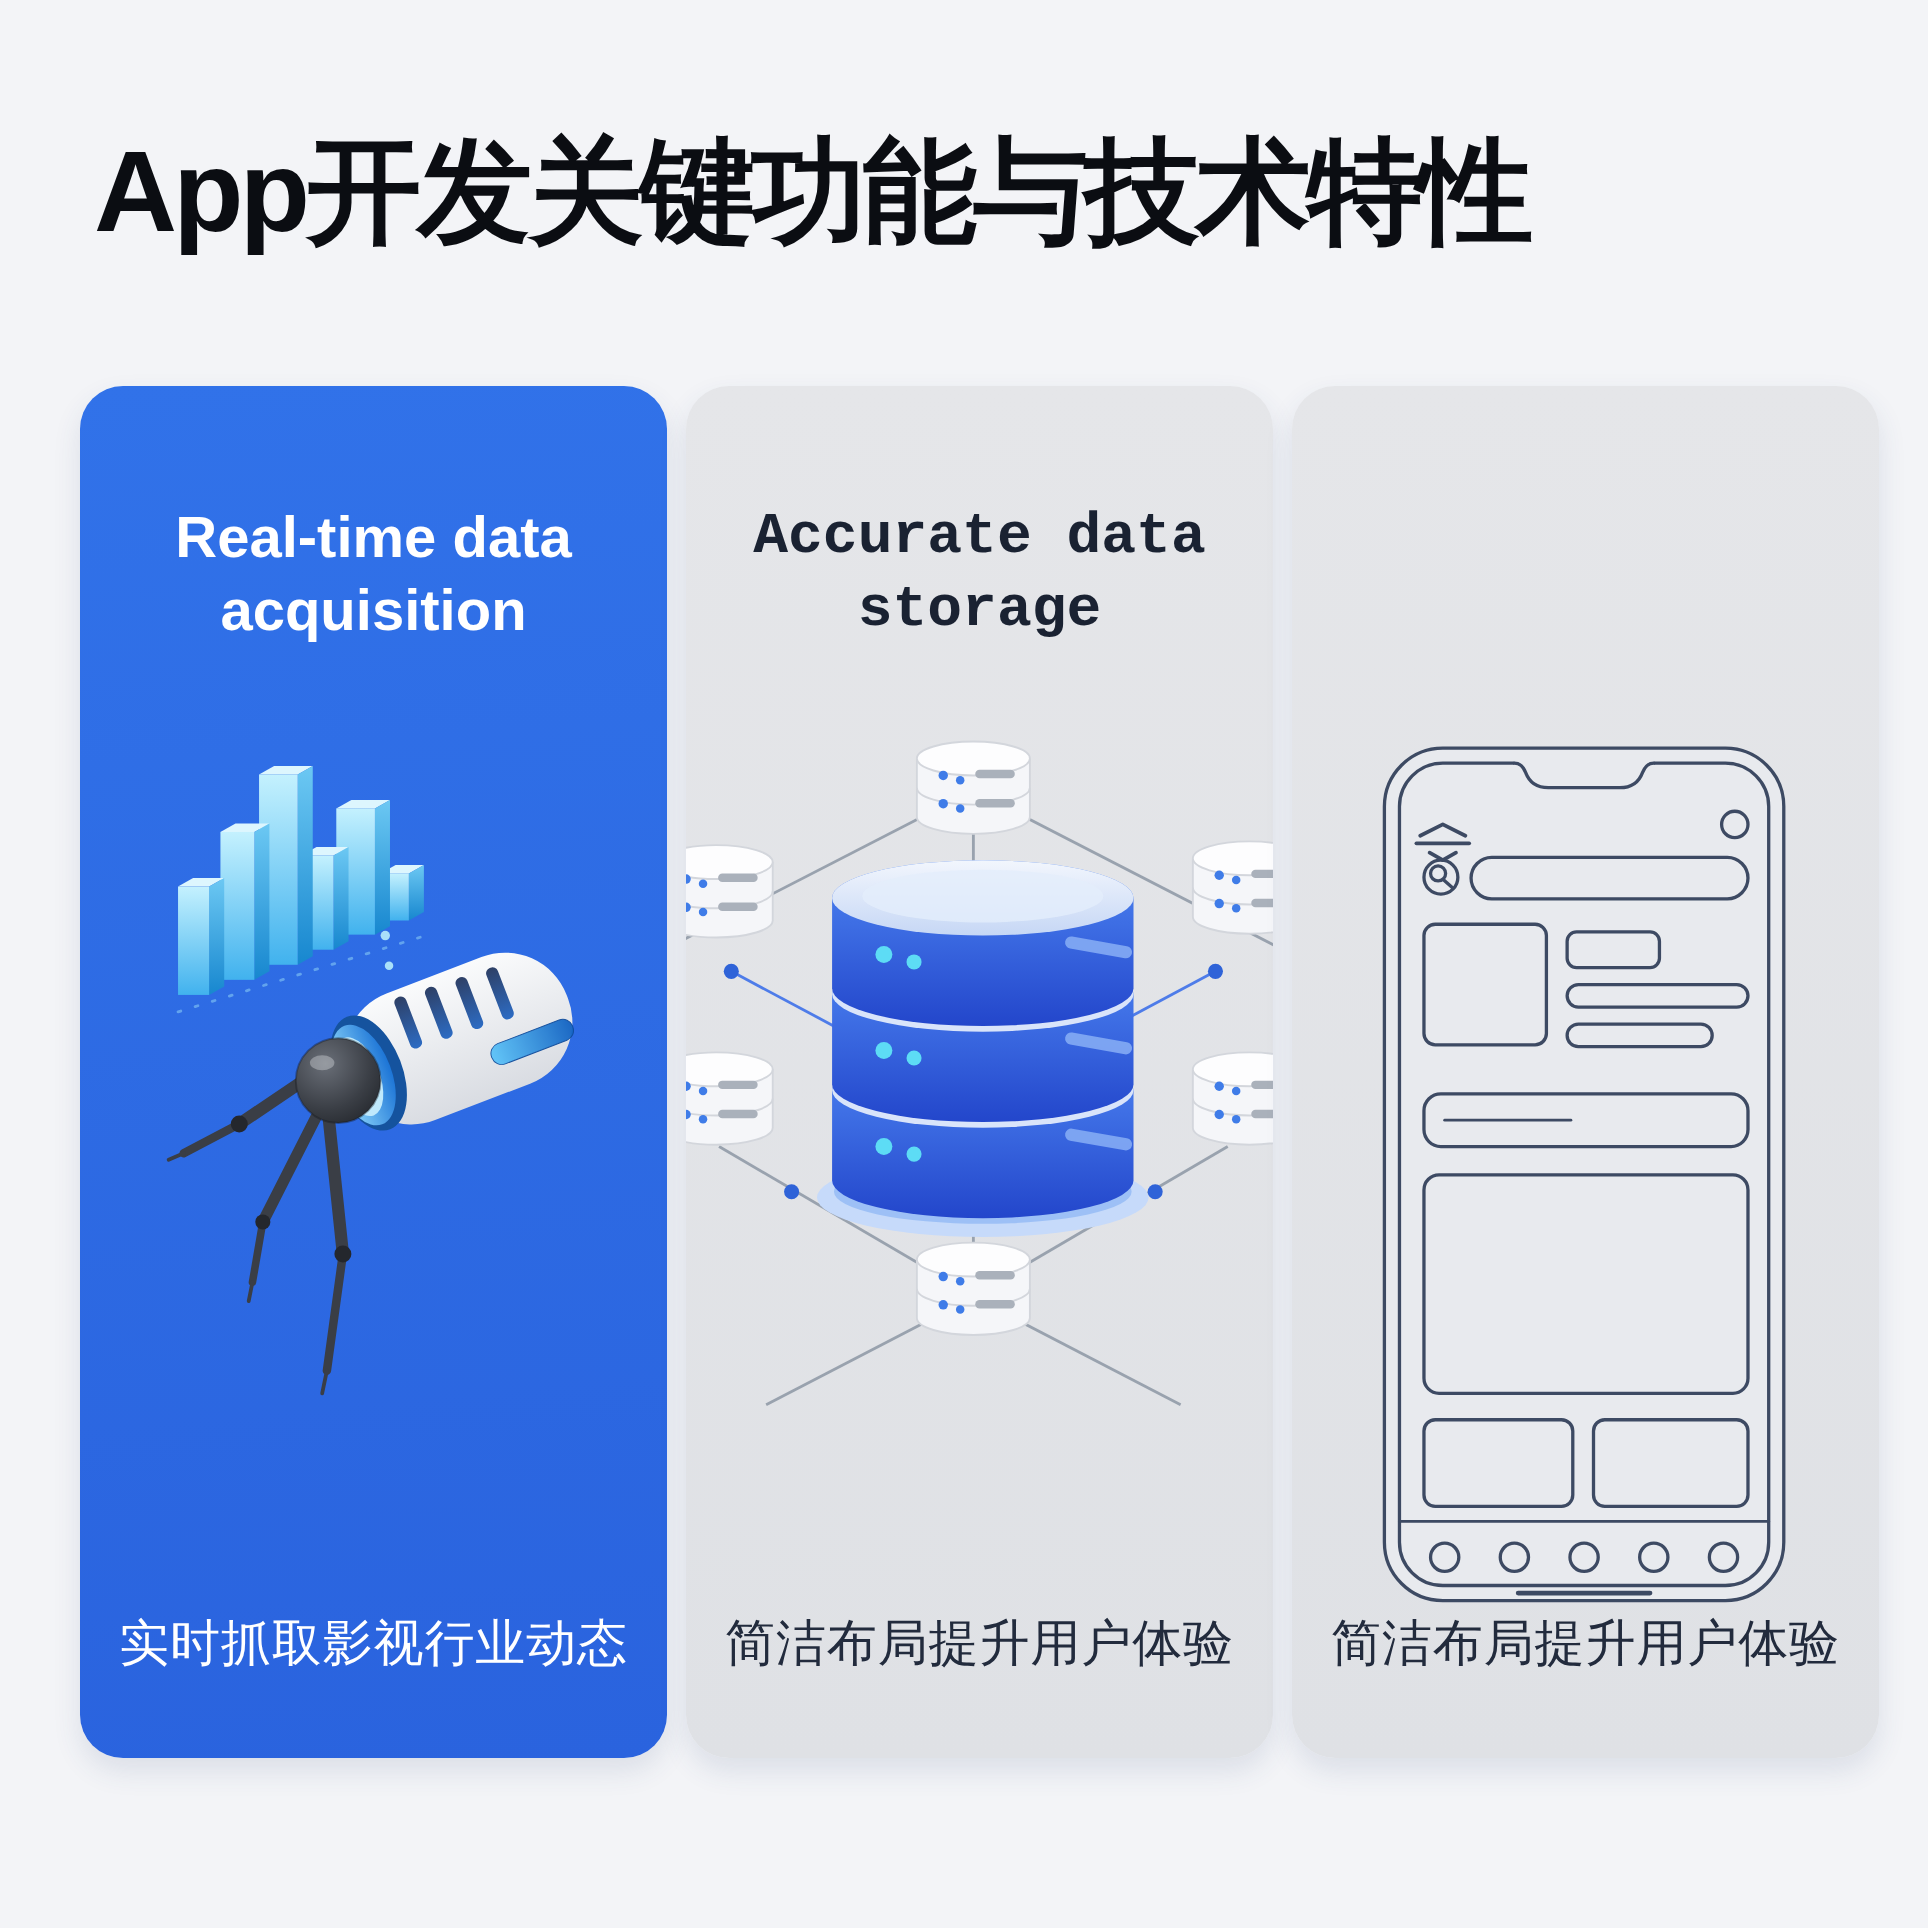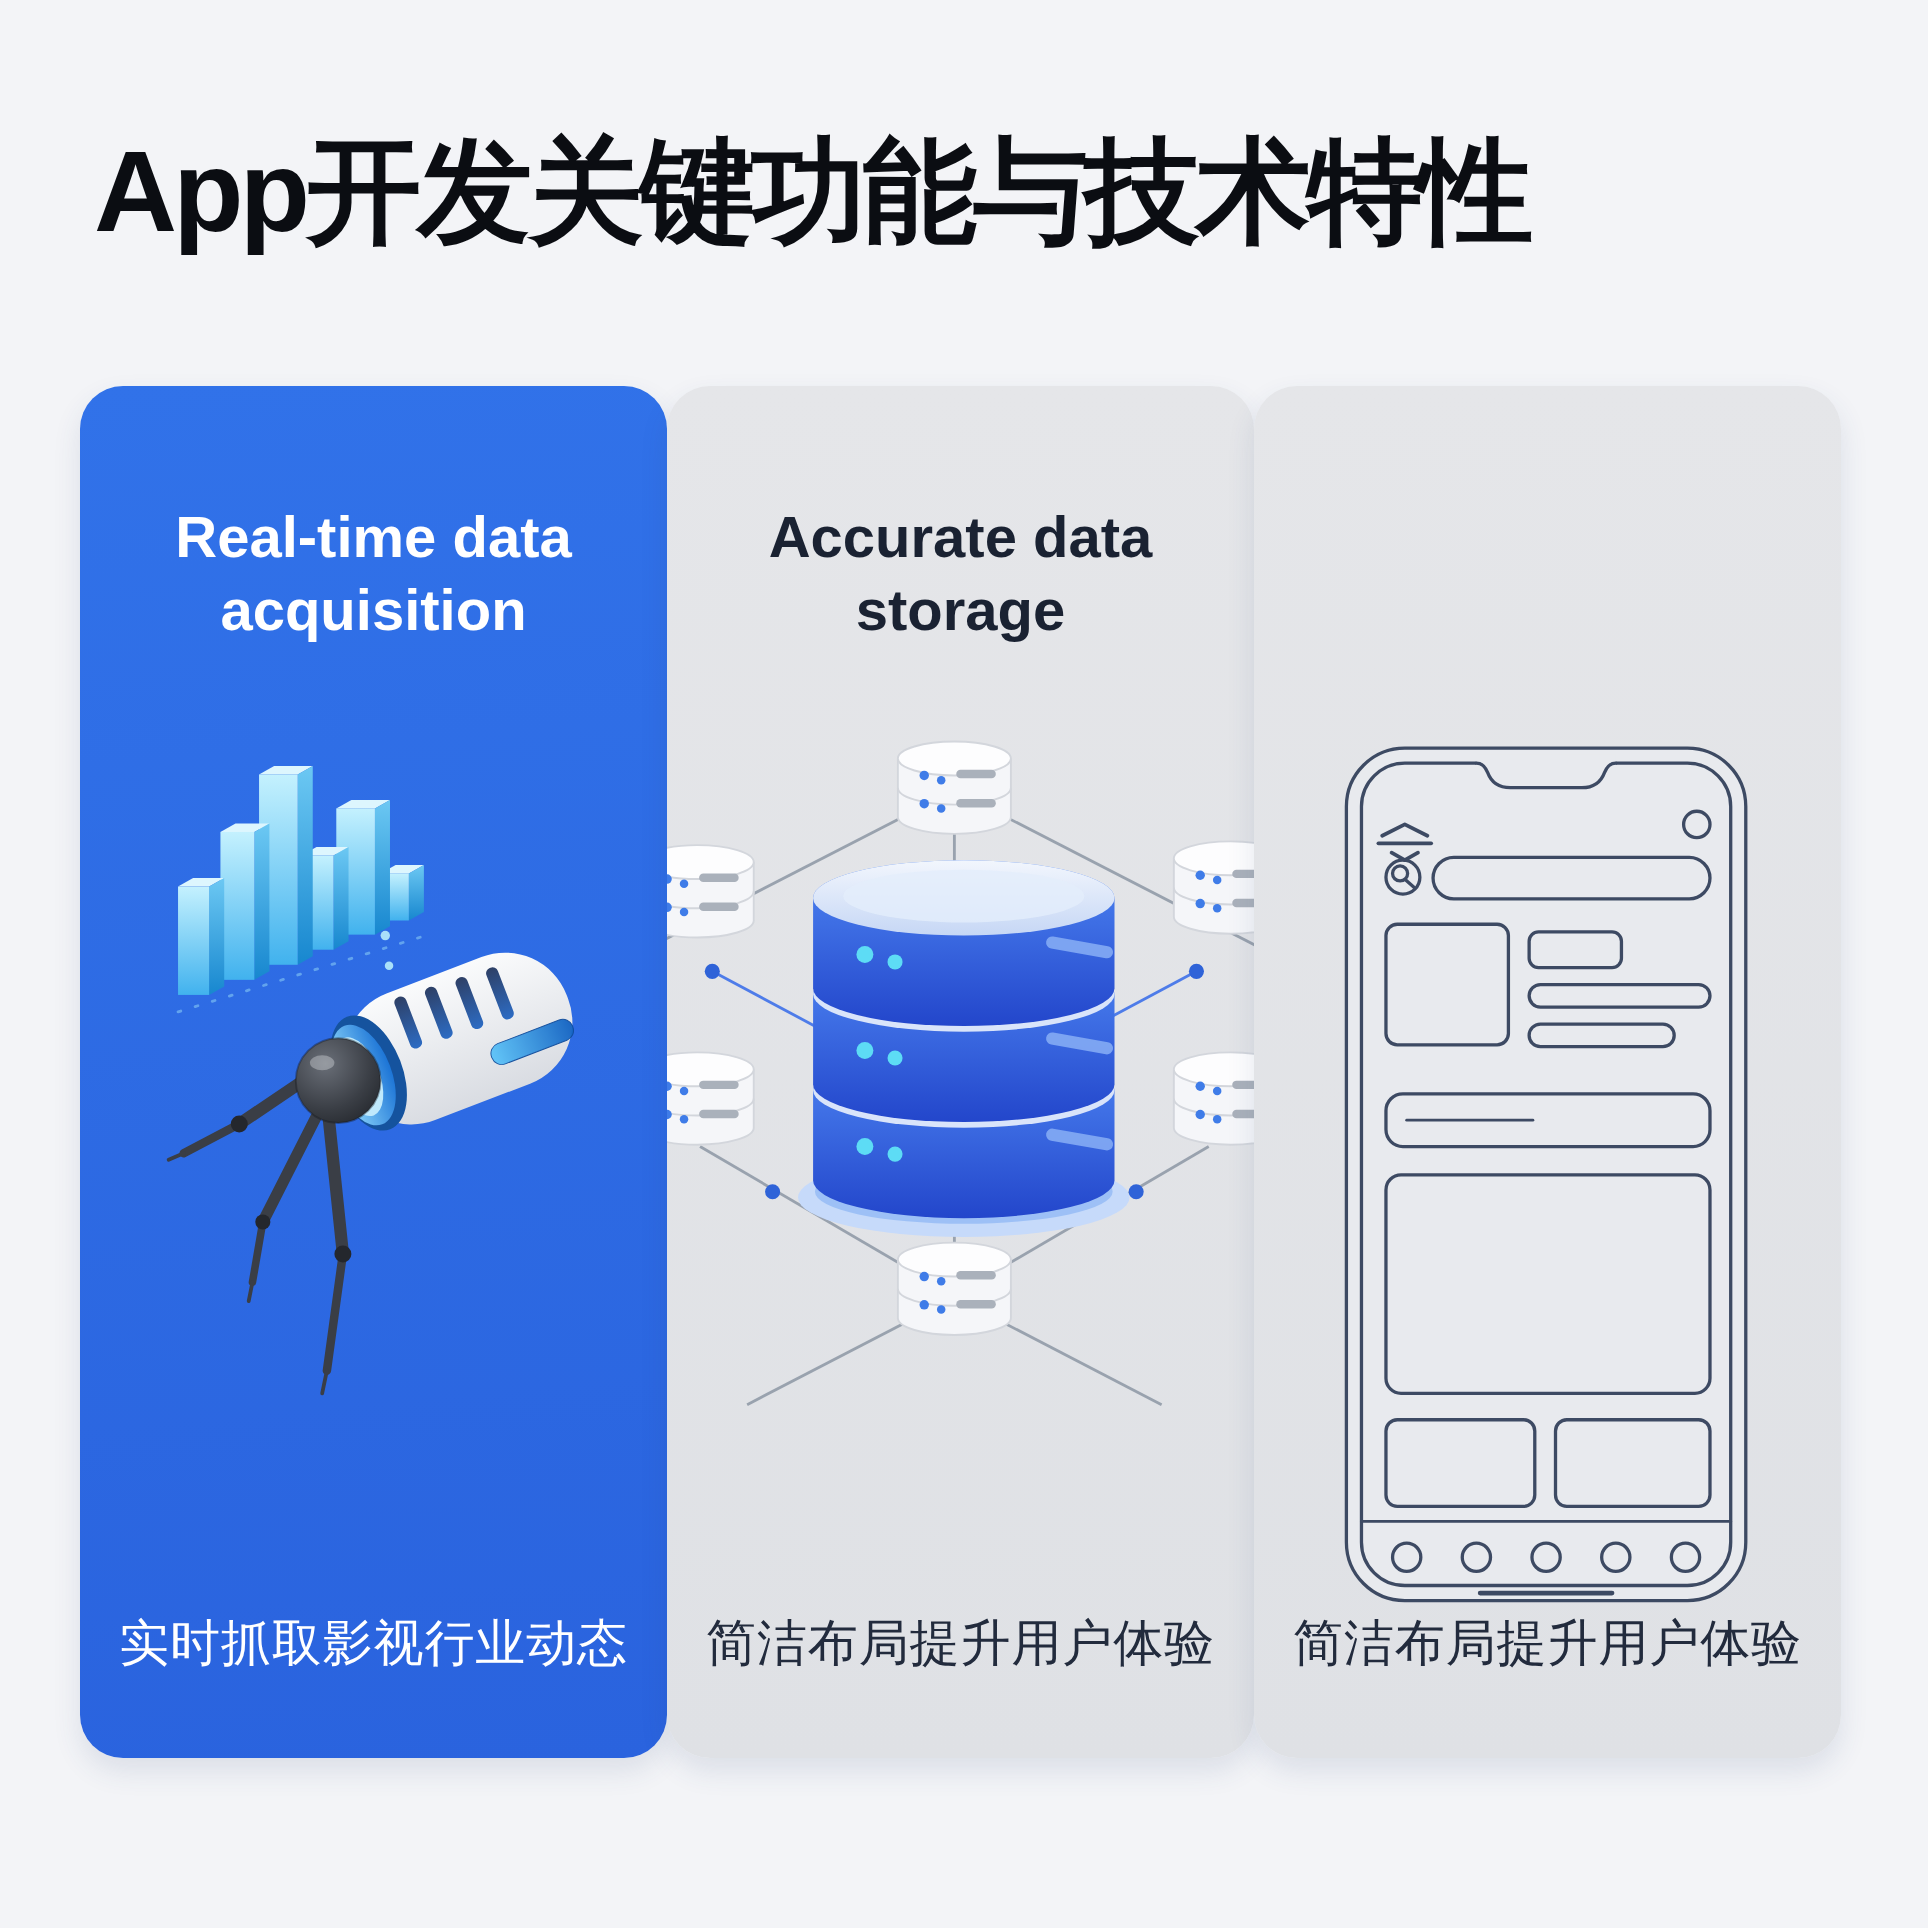--- a/index.html
+++ b/index.html
@@ -8,21 +8,21 @@
     background:#f3f4f7;
     font-family:"Liberation Sans", sans-serif;
   }
   .page-title{
     position:absolute;left:94px;top:115px;
     font-size:115px;font-weight:bold;letter-spacing:-3.8px;
     color:#0b0d12;white-space:nowrap;
   }
   .cards-row{
     position:absolute;left:68px;top:386px;
-    display:flex;padding-left:12px;
+    display:flex;gap:19px;padding-left:12px;
   }
   .card{
     width:587px;height:1372px;border-radius:43px;position:relative;
     box-shadow:0 13px 28px rgba(50,70,120,0.12);
     overflow:hidden;
   }
   .card.light{background:linear-gradient(180deg,#e5e6e9 0%,#dfe1e5 100%);}
   .card.blue{background:linear-gradient(175deg,#3172e9 0%,#2a63de 100%);}
   .card-heading{
     padding-top:66px;text-align:center;
@@ -147,21 +147,21 @@
         <circle cx="274" cy="368" r="45" fill="url(#c1-head)"></circle>
         <circle cx="274" cy="368" r="45" fill="none" stroke="#17191d" stroke-width="2" opacity="0.4"></circle>
         <ellipse cx="257" cy="349" rx="13" ry="8" fill="#e8ebef" opacity="0.35"></ellipse>
       </g>
     </svg>
 
     <div class="card-caption" style="color: rgb(255, 255, 255);">实时抓取影视行业动态</div>
   </section>
 
   <section class="card light" style="background: linear-gradient(rgb(229, 230, 233) 0%, rgb(223, 225, 229) 100%);">
-    <h2 class="card-heading" style="color: rgb(26, 34, 50);">Accurate data storage</h2>
+    <h2 class="card-heading" style="color: rgb(26, 34, 50); font-family: Liberation Mono, monospace;">Accurate data storage</h2>
 
     <svg class="illu" viewBox="0 0 623 930" xmlns="http://www.w3.org/2000/svg">
       <defs>
         <linearGradient id="c2-tier" x1="0" y1="0" x2="0" y2="1">
           <stop offset="0" stop-color="#4e86f3"></stop>
             <stop offset="1" stop-color="#2346cb"></stop>
         </linearGradient>
         <linearGradient id="c2-top" x1="0" y1="0" x2="0" y2="1">
           <stop offset="0" stop-color="#f2f6fd"></stop>
             <stop offset="1" stop-color="#c6d7f5"></stop>

